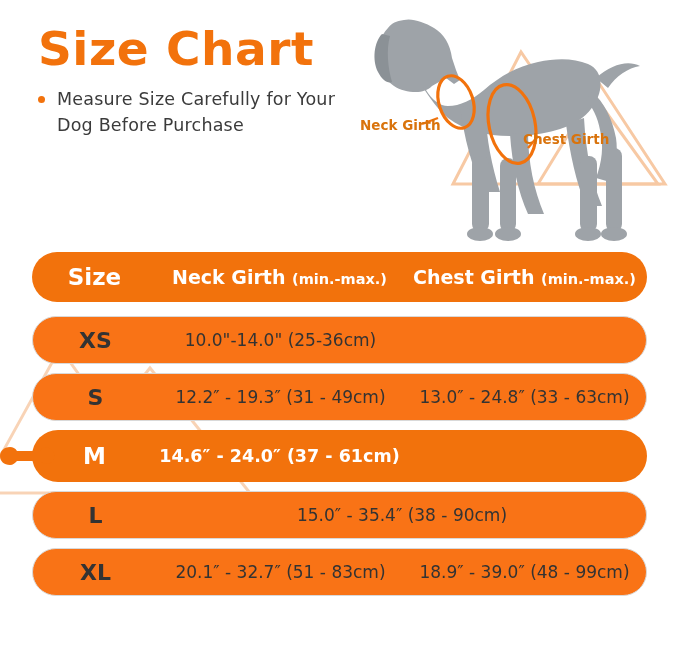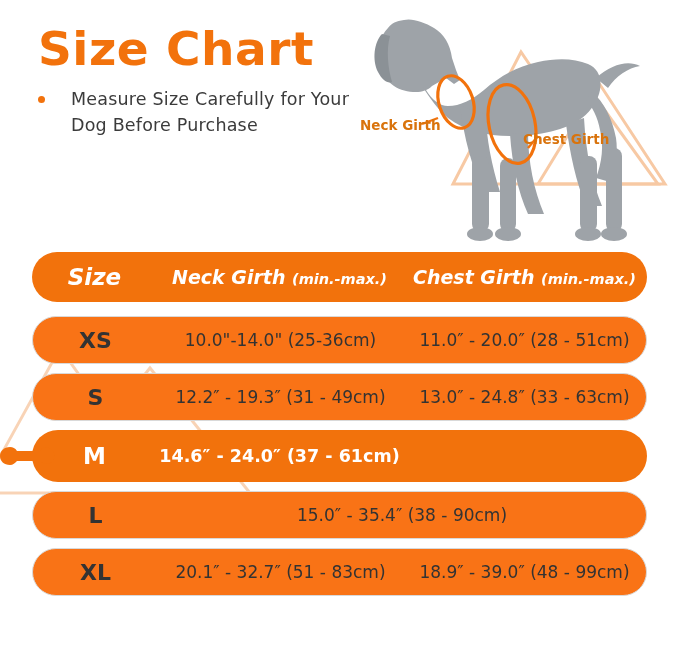--- a/index.html
+++ b/index.html
@@ -53,21 +53,21 @@
     font-size: 47px;
     font-weight: bold;
     color: #F2720C;
     letter-spacing: 0.5px;
     line-height: 1.05;
     margin: 0 0 14px 0;
   }
   .bullet-row {
     display: flex;
     align-items: flex-start;
-    gap: 26px;
+    gap: 12px;
     margin-top: 14px;
     justify-content: space-between;
   }
   .bullet-dot {
     width: 7px;
     height: 7px;
     border-radius: 50%;
     background: #F2720C;
     margin-top: 9px;
     flex: 0 0 auto;
@@ -112,21 +112,20 @@
     border-radius: 24px;
     margin-bottom: 9px;
     box-sizing: border-box;
   }
   .row.head {
     background: #F2720C;
     color: #ffffff;
     height: 50px;
     border-radius: 25px;
     margin-bottom: 14px;
-    font-style: italic;
   }
   .row.normal {
     background: #f97316;
     color: #333333;
     border: 1px solid #d9d9d9;
   }
   .row.highlight {
     background: #F2720C;
     color: #ffffff;
     position: relative;
@@ -257,21 +256,20 @@
       </div>
       <div class="cell-chest">
         <span>Chest Girth</span>
         <span class="sub">(min.-max.)</span>
       </div>
     </div>
 
     <div class="row normal">
       <div class="cell-size">XS</div>
       <div class="cell-neck">10.0"-14.0" (25-36cm)</div>
-      <div class="cell-chest">11.0″ - 20.0″ (28 - 51cm)</div>
     </div>
 
     <div class="row normal">
       <div class="cell-size">S</div>
       <div class="cell-neck">12.2″ - 19.3″ (31 - 49cm)</div>
       <div class="cell-chest">13.0″ - 24.8″ (33 - 63cm)</div>
     </div>
 
     <div class="row highlight">
       <svg class="bone" viewBox="0 0 56 30">

